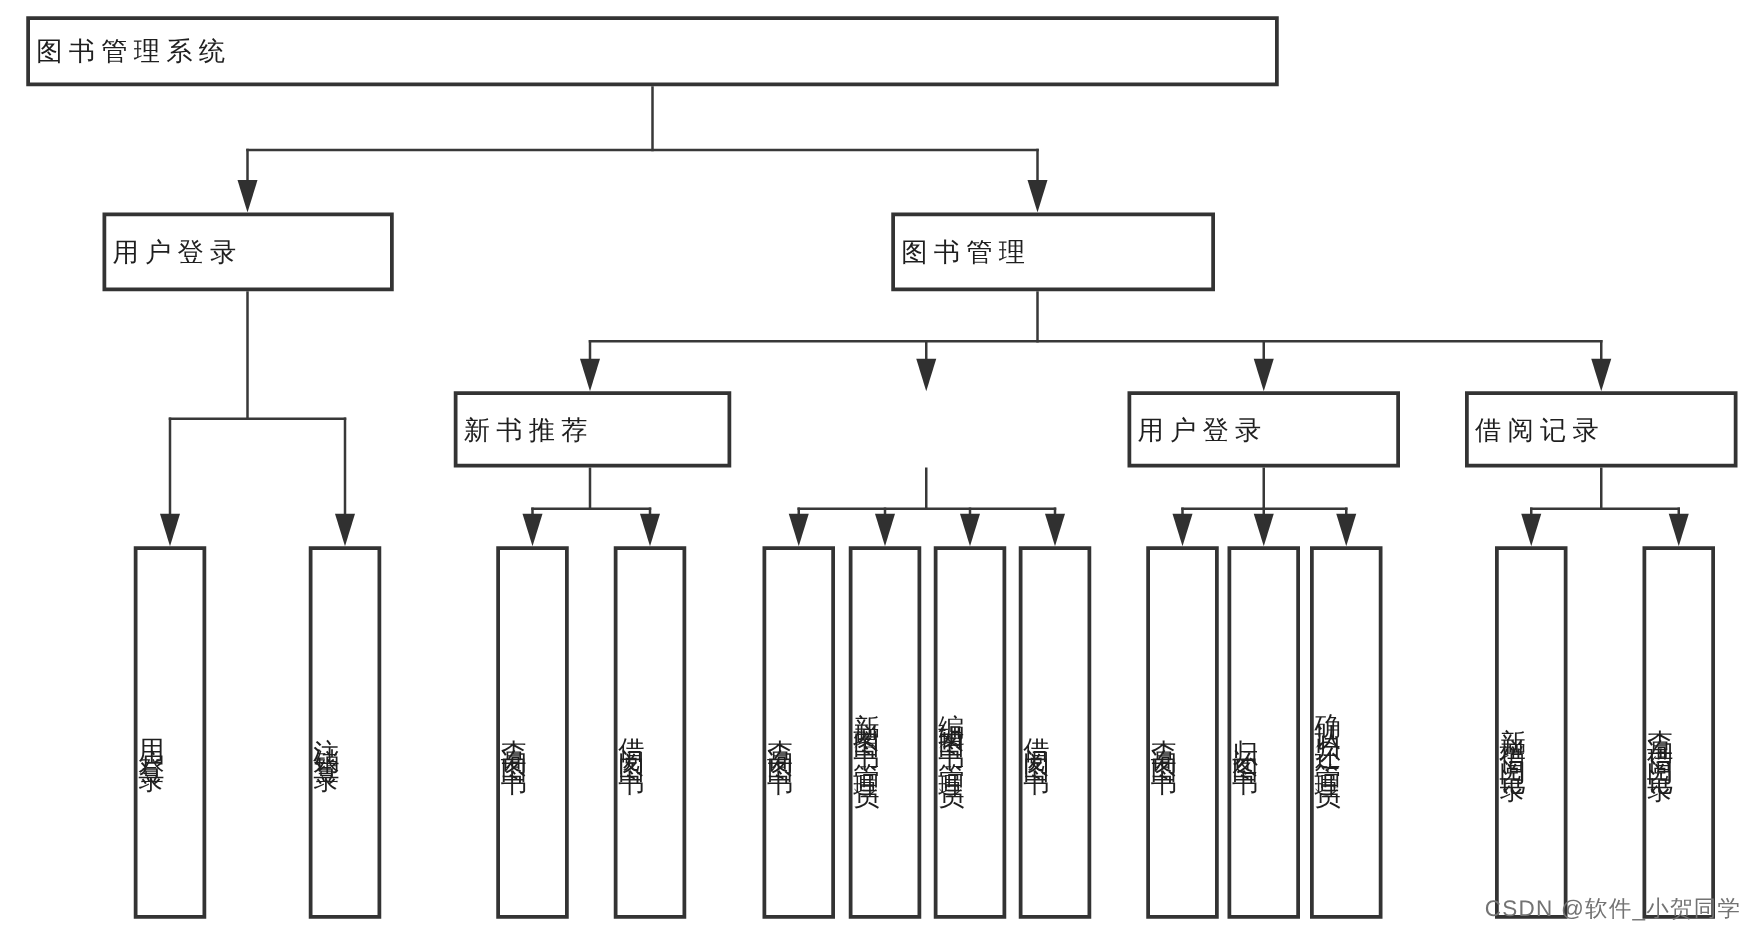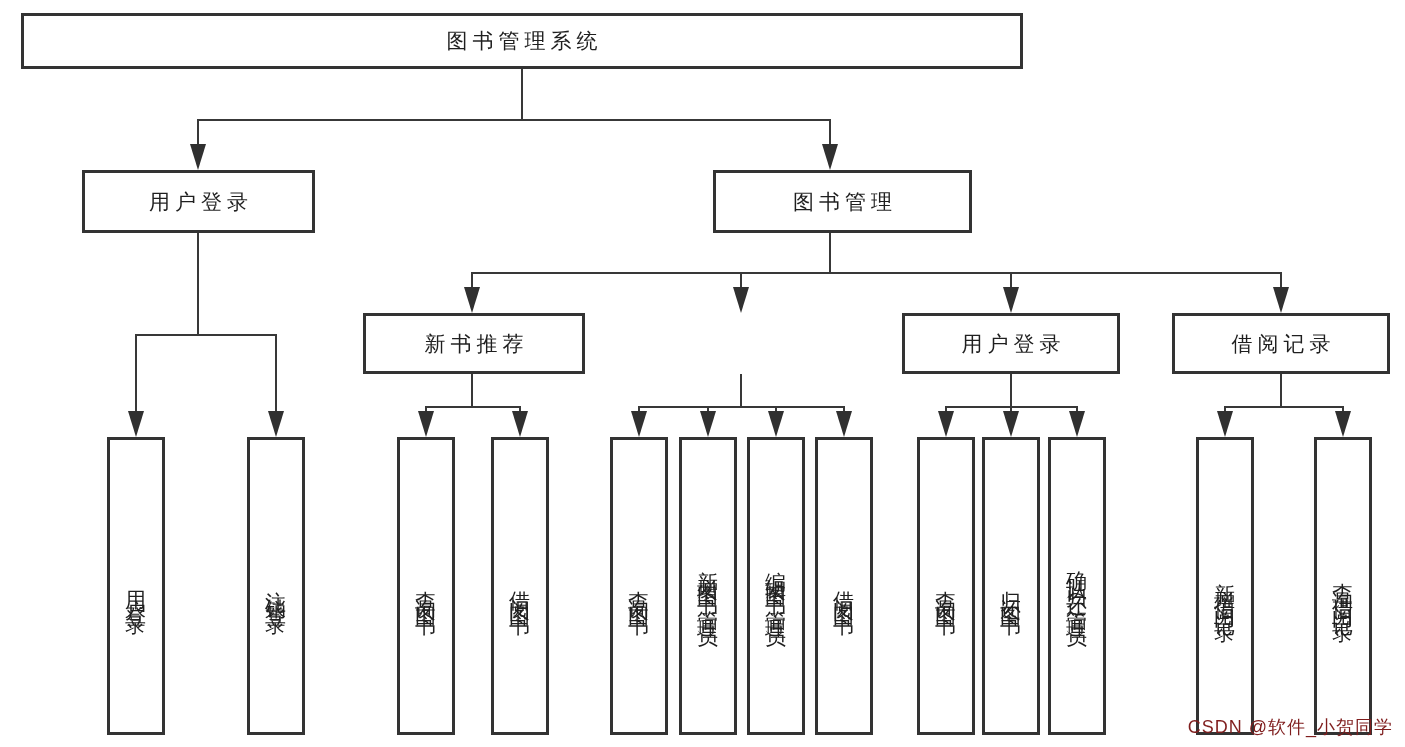--- a/index.html
+++ b/index.html
@@ -12,21 +12,21 @@
     overflow: hidden;
   }
   
   .hbox, .vbox {
     position: absolute;
     box-sizing: border-box;
     border: 3px solid #333333;
     background: #ffffff;
     display: flex;
     align-items: center;
-    justify-content: center;
+    justify-content: flex-start;
     color: #1f1f1f;
   }
   .hbox span {
     font-size: 21px;
     letter-spacing: 5px;
     padding-left: 5px;
     white-space: nowrap;
   }
   .vbox { top: 437px; width: 58px; height: 298px; }
   .vtext {
@@ -47,21 +47,21 @@
     border-left: 8px solid transparent;
     border-right: 8px solid transparent;
     border-top: 26px solid #303030;
   }
   .watermark {
     position: absolute;
     right: 12px;
     bottom: 8px;
     font-size: 18px;
     letter-spacing: 1px;
-    color: #7f1d1d;
+    color: #737373;
     z-index: 5;
     white-space: nowrap;
   }
 </style>
 </head>
 <body>
 
 <div id="stage">
 
   <div class="hbox" style="left:21px;top:13px;width:1002px;height:56px">

